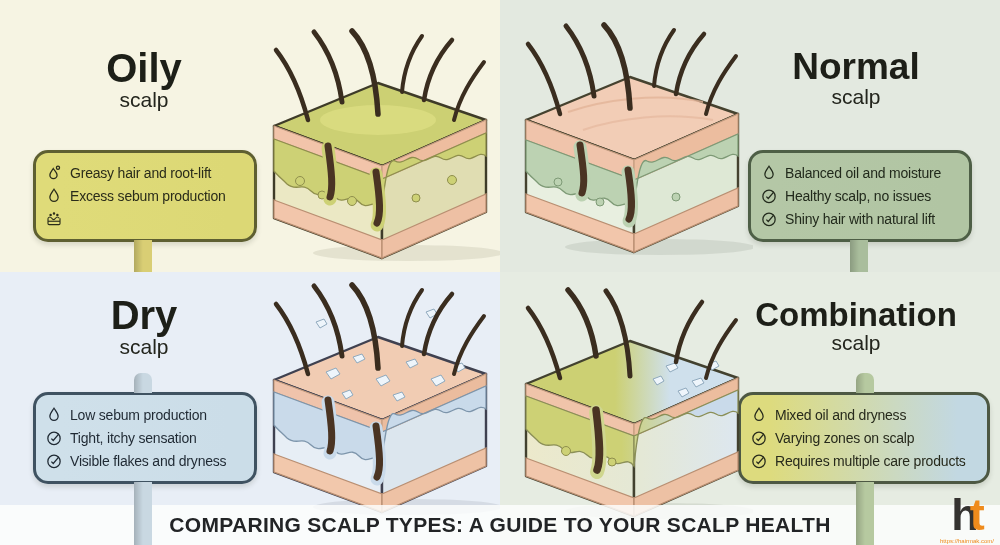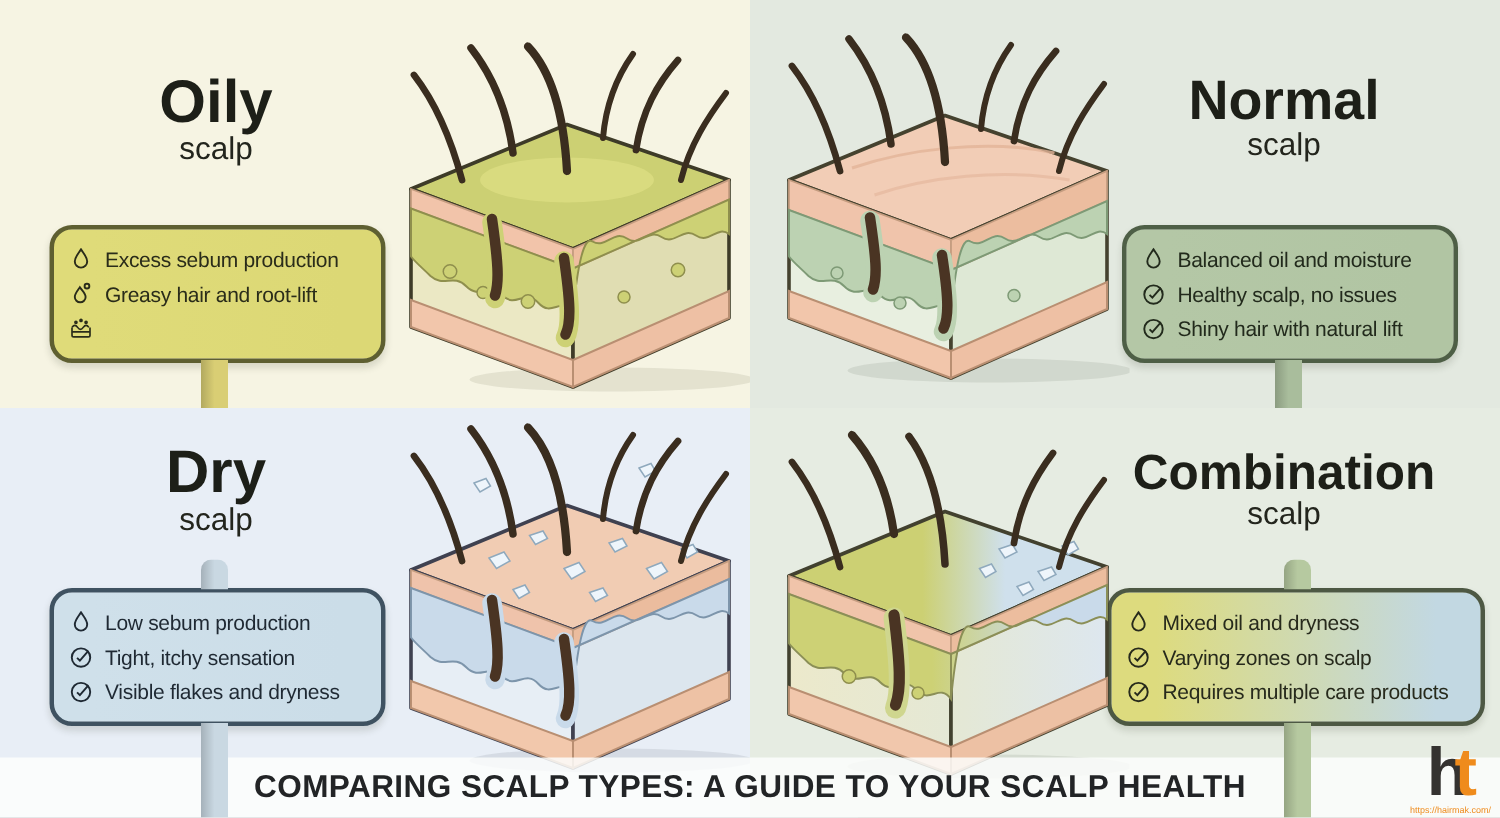--- a/index.html
+++ b/index.html
@@ -65,30 +65,30 @@
 <div class="stage">
 
   <section class="quadrant q-oily" style="--q-bg: #f6f4e3; --sign-bg: #dfdb79; --sign-bg2: #dcd875; --sign-border: #5e5f31; --sign-text: #2a2c1a; --post: #d9ce74;">
     <div class="title-wrap">
       <div class="q-title">Oily</div>
       <div class="q-sub">scalp</div>
     </div>
     <div class="sign">
       <div class="feature">
         <svg viewBox="0 0 24 24" fill="none" stroke="currentColor" stroke-width="1.7">
-            <path d="M12 3C9.2 7.2 6.5 10 6.5 13.7a5.5 5.5 0 0 0 11 0C17.5 10 14.8 7.2 12 3Z"></path>
-          </svg>
-        <span>Excess sebum production</span>
-      </div>
-      <div class="feature">
-        <svg viewBox="0 0 24 24" fill="none" stroke="currentColor" stroke-width="1.7">
             <path d="M11 6C8.6 9.5 6.5 11.6 6.5 14.6a4.8 4.8 0 0 0 9.6 0C16.1 11.6 13.4 9.5 11 6Z"></path>
             <circle cx="17.3" cy="5" r="2.1"></circle>
           </svg>
         <span>Greasy hair and root-lift</span>
+      </div>
+      <div class="feature">
+        <svg viewBox="0 0 24 24" fill="none" stroke="currentColor" stroke-width="1.7">
+            <path d="M12 3C9.2 7.2 6.5 10 6.5 13.7a5.5 5.5 0 0 0 11 0C17.5 10 14.8 7.2 12 3Z"></path>
+          </svg>
+        <span>Excess sebum production</span>
       </div>
       <div class="feature">
         <svg viewBox="0 0 24 24" fill="none" stroke="currentColor" stroke-width="1.5">
             <path d="M4 11q2.5-3.5 5 0q2.5 3.5 5 0q2.5-3.5 5 0"></path>
             <path d="M4 11v7a1.5 1.5 0 0 0 1.5 1.5h13A1.5 1.5 0 0 0 20 18v-7"></path>
             <path d="M4 15h16"></path>
             <circle cx="7.5" cy="6.5" r="0.9"></circle>
             <circle cx="12" cy="4.8" r="0.9"></circle>
             <circle cx="16.5" cy="6.5" r="0.9"></circle>
           </svg>

